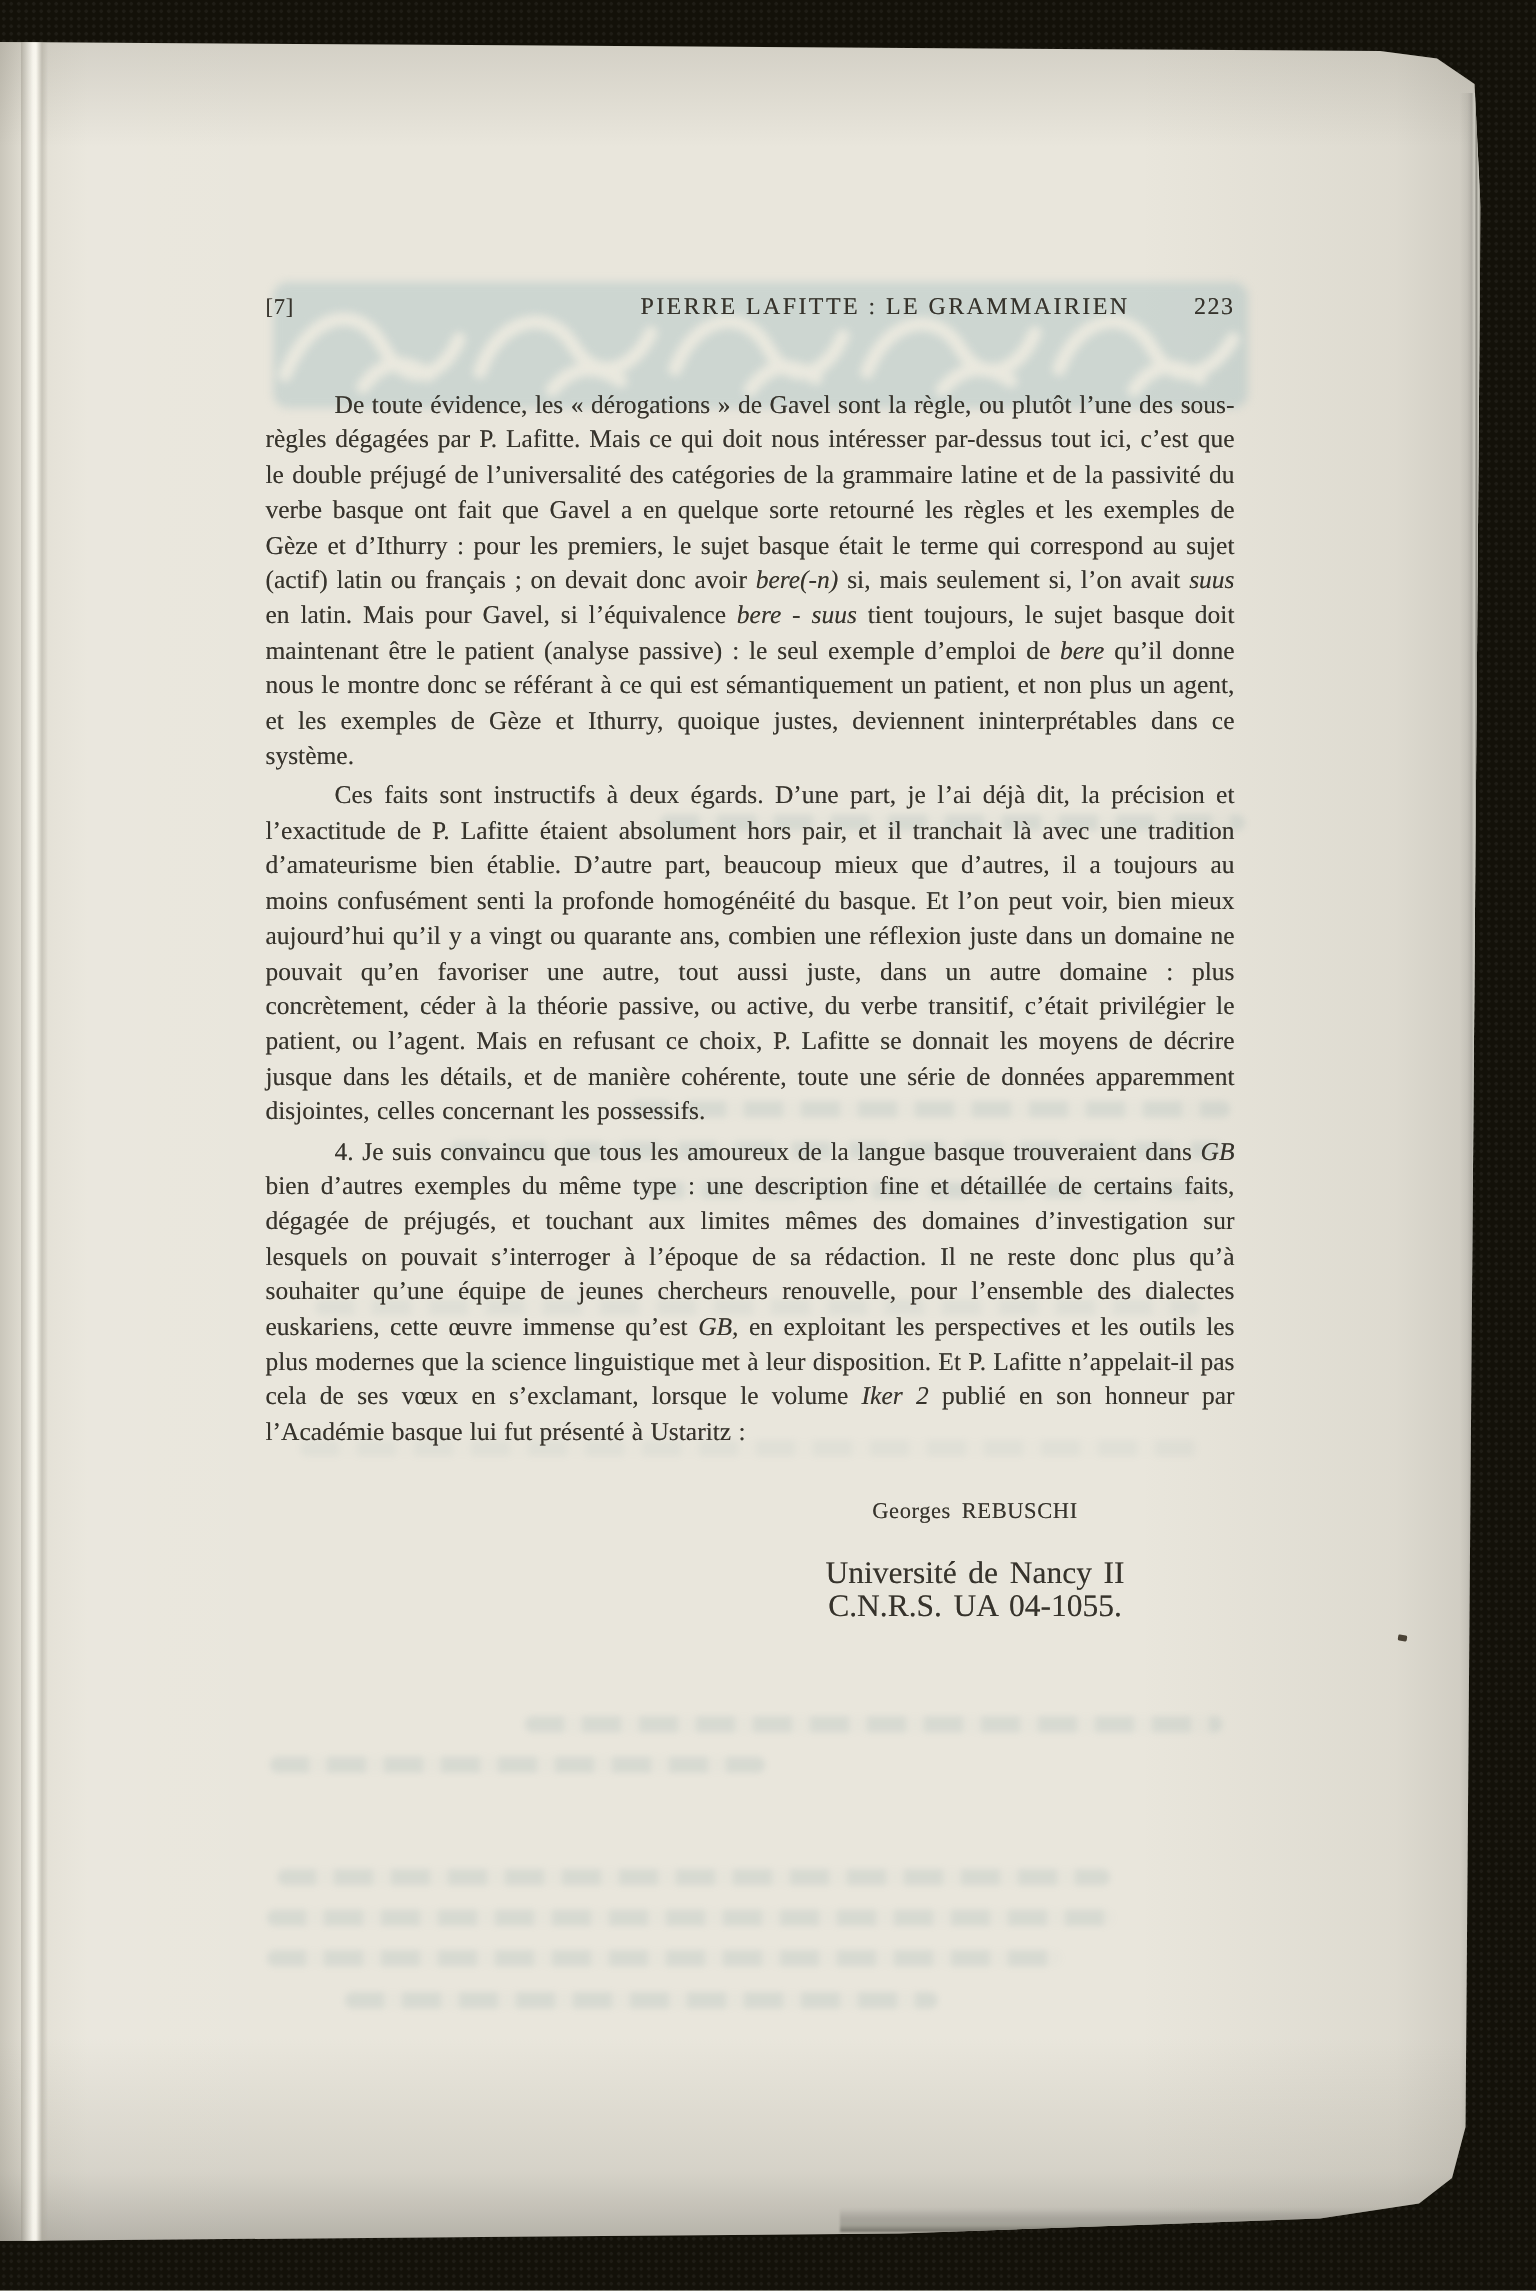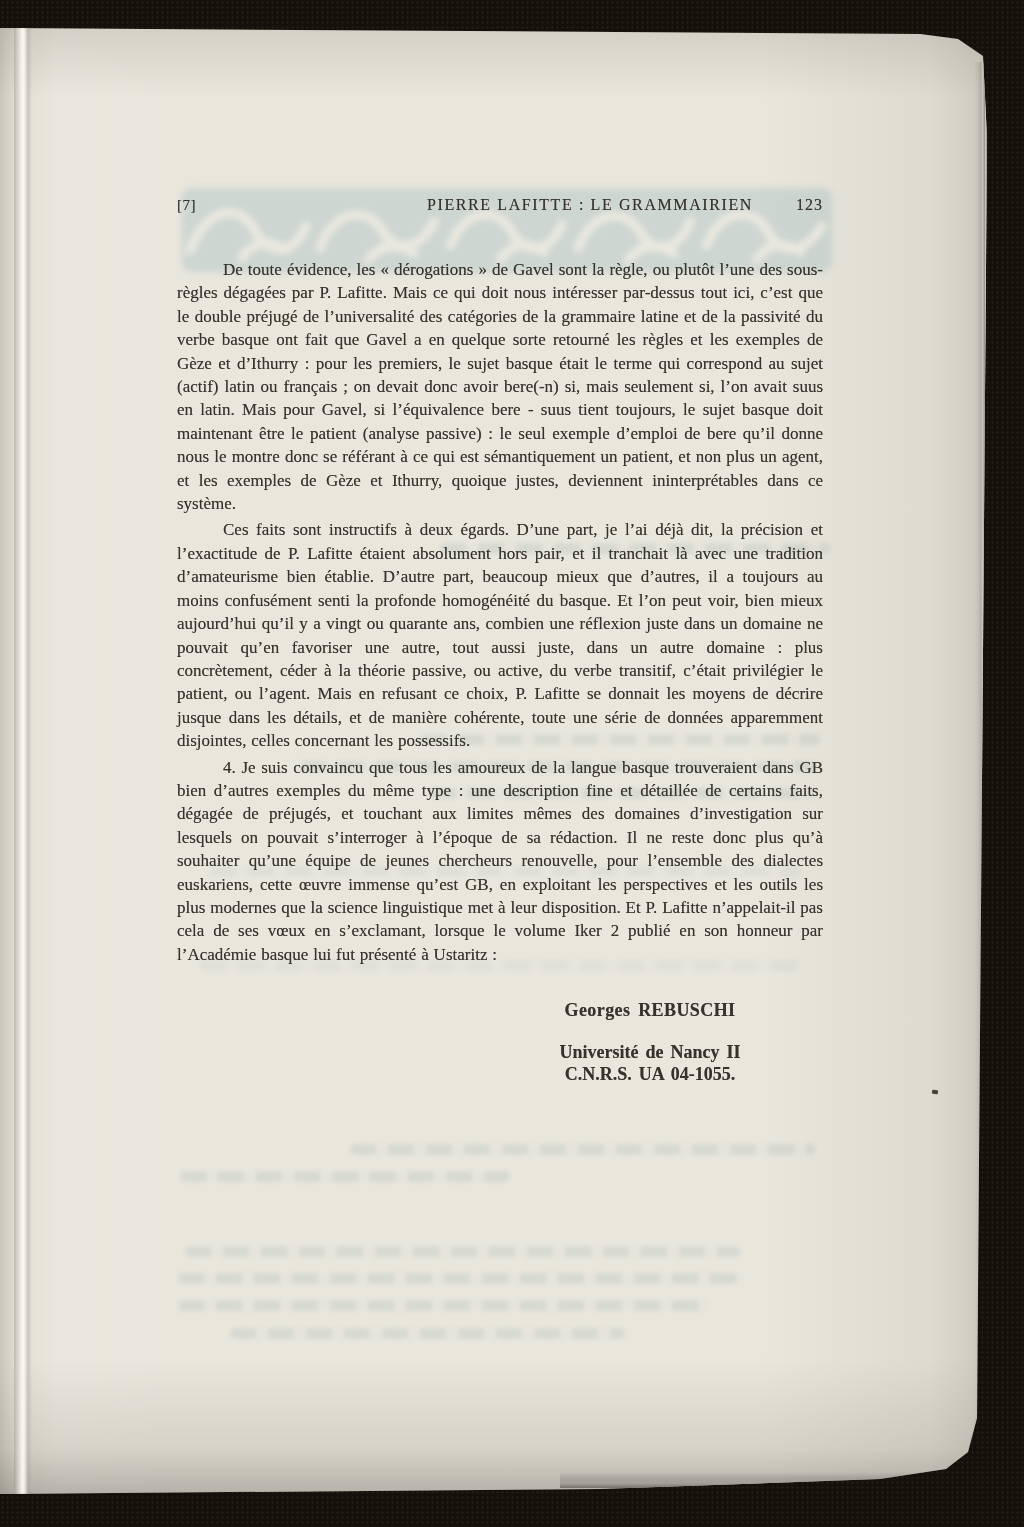--- a/index.html
+++ b/index.html
@@ -36,24 +36,24 @@
   .content{position:absolute;left:177px;top:168px;width:646px;color:#36332c;
     text-shadow:0 0 0.4px rgba(60,55,45,0.55);}
   .running-header{display:flex;align-items:baseline;font-size:16px;margin-bottom:44px;}
   .hdr-left{width:70px;font-size:15px;letter-spacing:0.5px;}
   .hdr-title{flex:1;text-align:right;letter-spacing:1.6px;}
   .hdr-right{width:70px;text-align:right;letter-spacing:1px;}
   .body-text{font-size:17px;line-height:23.4px;text-align:justify;word-spacing:0.6px;}
   .body-text p{margin:3px 0 0 0;text-indent:46px;}
   .body-text p:first-child{margin-top:0;}
   .body-text p.quote{margin-top:5px;}
-  .it{}
+  .it{font-style:italic;}
   .signature{margin-top:34px;margin-left:352px;width:242px;text-align:center;}
-  .sig-name{font-size:18px;letter-spacing:0.4px;word-spacing:3px;font-weight:bold;}
-  .sig-affil{margin-top:20px;font-size:18px;line-height:22px;word-spacing:2.5px;font-weight:bold;}
+  .sig-name{font-size:15px;letter-spacing:0.4px;word-spacing:3px;}
+  .sig-affil{margin-top:20px;font-size:21px;line-height:22px;word-spacing:2.5px;}
 </style>
 </head>
 <body>
 
 <div class="page">
   <div class="shade-h"></div>
   <div class="shade-v"></div>
   <div class="gutter"></div>
   <div class="edge-right"></div>
   <div class="edge-bottom"></div>
@@ -83,21 +83,21 @@
   <div class="ghost" style="left:180px;top:1143px;width:330px;"></div>
   <div class="ghost" style="left:185px;top:1218px;width:555px;"></div>
   <div class="ghost" style="left:178px;top:1245px;width:565px;"></div>
   <div class="ghost" style="left:178px;top:1272px;width:530px;"></div>
   <div class="ghost" style="left:230px;top:1300px;width:395px;"></div>
 
   <div class="content">
     <div class="running-header">
       <span class="hdr-left">[7]</span>
       <span class="hdr-title">PIERRE LAFITTE : LE GRAMMAIRIEN</span>
-      <span class="hdr-right">123</span>
+      <span class="hdr-right">223</span>
     </div>
 
     <div class="body-text">
         <p><span>De toute évidence, les « dérogations » de Gavel sont la règle, ou plutôt l’une des sous-règles dégagées par P. Lafitte. Mais ce qui doit nous intéresser par-dessus tout ici, c’est que le double préjugé de l’universalité des catégories de la grammaire latine et de la passivité du verbe basque ont fait que Gavel a en quelque sorte retourné les règles et les exemples de Gèze et d’Ithurry : pour les premiers, le sujet basque était le terme qui correspond au sujet (actif) latin ou français ; on devait donc avoir </span><span class="it">bere(-n)</span><span> si, mais seulement si, l’on avait </span><span class="it">suus</span><span> en latin. Mais pour Gavel, si l’équivalence </span><span class="it">bere - suus</span><span> tient toujours, le sujet basque doit maintenant être le patient (analyse passive) : le seul exemple d’emploi de </span><span class="it">bere</span><span> qu’il donne nous le montre donc se référant à ce qui est sémantiquement un patient, et non plus un agent, et les exemples de Gèze et Ithurry, quoique justes, deviennent ininterprétables dans ce système.</span></p>
         <p><span>Ces faits sont instructifs à deux égards. D’une part, je l’ai déjà dit, la précision et l’exactitude de P. Lafitte étaient absolument hors pair, et il tranchait là avec une tradition d’amateurisme bien établie. D’autre part, beaucoup mieux que d’autres, il a toujours au moins confusément senti la profonde homogénéité du basque. Et l’on peut voir, bien mieux aujourd’hui qu’il y a vingt ou quarante ans, combien une réflexion juste dans un domaine ne pouvait qu’en favoriser une autre, tout aussi juste, dans un autre domaine : plus concrètement, céder à la théorie passive, ou active, du verbe transitif, c’était privilégier le patient, ou l’agent. Mais en refusant ce choix, P. Lafitte se donnait les moyens de décrire jusque dans les détails, et de manière cohérente, toute une série de données apparemment disjointes, celles concernant les possessifs.</span></p>
         <p><span>4. Je suis convaincu que tous les amoureux de la langue basque trouveraient dans </span><span class="it">GB</span><span> bien d’autres exemples du même type : une description fine et détaillée de certains faits, dégagée de préjugés, et touchant aux limites mêmes des domaines d’investigation sur lesquels on pouvait s’interroger à l’époque de sa rédaction. Il ne reste donc plus qu’à souhaiter qu’une équipe de jeunes chercheurs renouvelle, pour l’ensemble des dialectes euskariens, cette œuvre immense qu’est </span><span class="it">GB,</span><span> en exploitant les perspectives et les outils les plus modernes que la science linguistique met à leur disposition. Et P. Lafitte n’appelait-il pas cela de ses vœux en s’exclamant, lorsque le volume </span><span class="it">Iker 2</span><span> publié en son honneur par l’Académie basque lui fut présenté à Ustaritz :</span></p>
       </div>
 
     <div class="signature">
       <div class="sig-name">Georges REBUSCHI</div>

